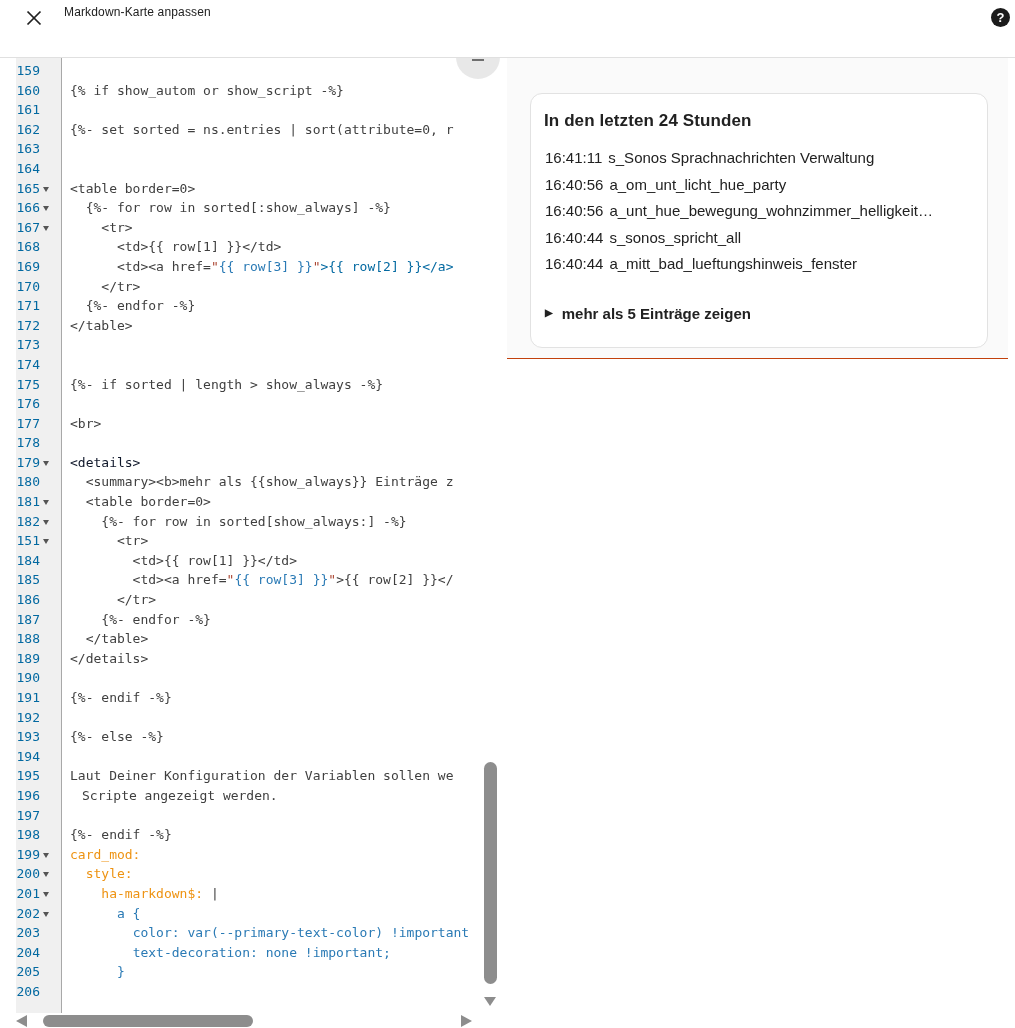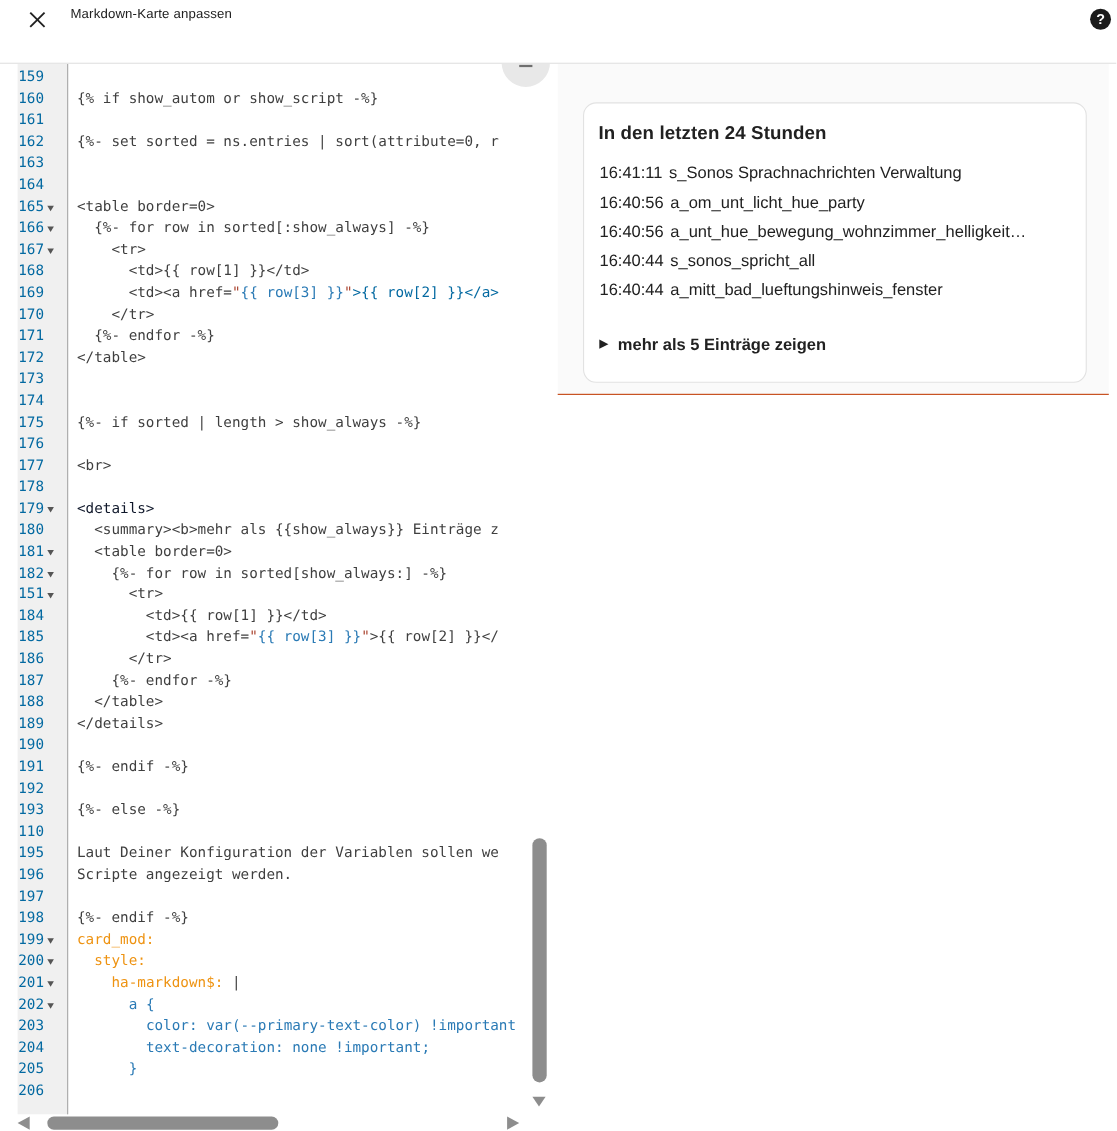--- a/index.html
+++ b/index.html
@@ -283,35 +283,35 @@
       <div class="code-cell"></div>
     </div>
     <div class="code-row">
       <div class="gutter-cell">
         <span class="line-num">193</span>
       </div>
       <div class="code-cell"><span style="color: rgb(63, 63, 63);">{%- else -%}</span></div>
     </div>
     <div class="code-row">
       <div class="gutter-cell">
-        <span class="line-num">110</span>
+        <span class="line-num">194</span>
       </div>
       <div class="code-cell"></div>
     </div>
     <div class="code-row">
       <div class="gutter-cell">
         <span class="line-num">195</span>
       </div>
       <div class="code-cell"><span style="color: rgb(63, 63, 63);">Laut Deiner Konfiguration der Variablen sollen we</span></div>
     </div>
     <div class="code-row">
       <div class="gutter-cell">
         <span class="line-num">196</span>
       </div>
-      <div class="code-cell"><span style="color: rgb(63, 63, 63);">Scripte angezeigt werden.</span></div>
+      <div class="code-cell"><span style="color: rgb(63, 63, 63); margin-left: 12px;">Scripte angezeigt werden.</span></div>
     </div>
     <div class="code-row">
       <div class="gutter-cell">
         <span class="line-num">197</span>
       </div>
       <div class="code-cell"></div>
     </div>
     <div class="code-row">
       <div class="gutter-cell">
         <span class="line-num">198</span>

